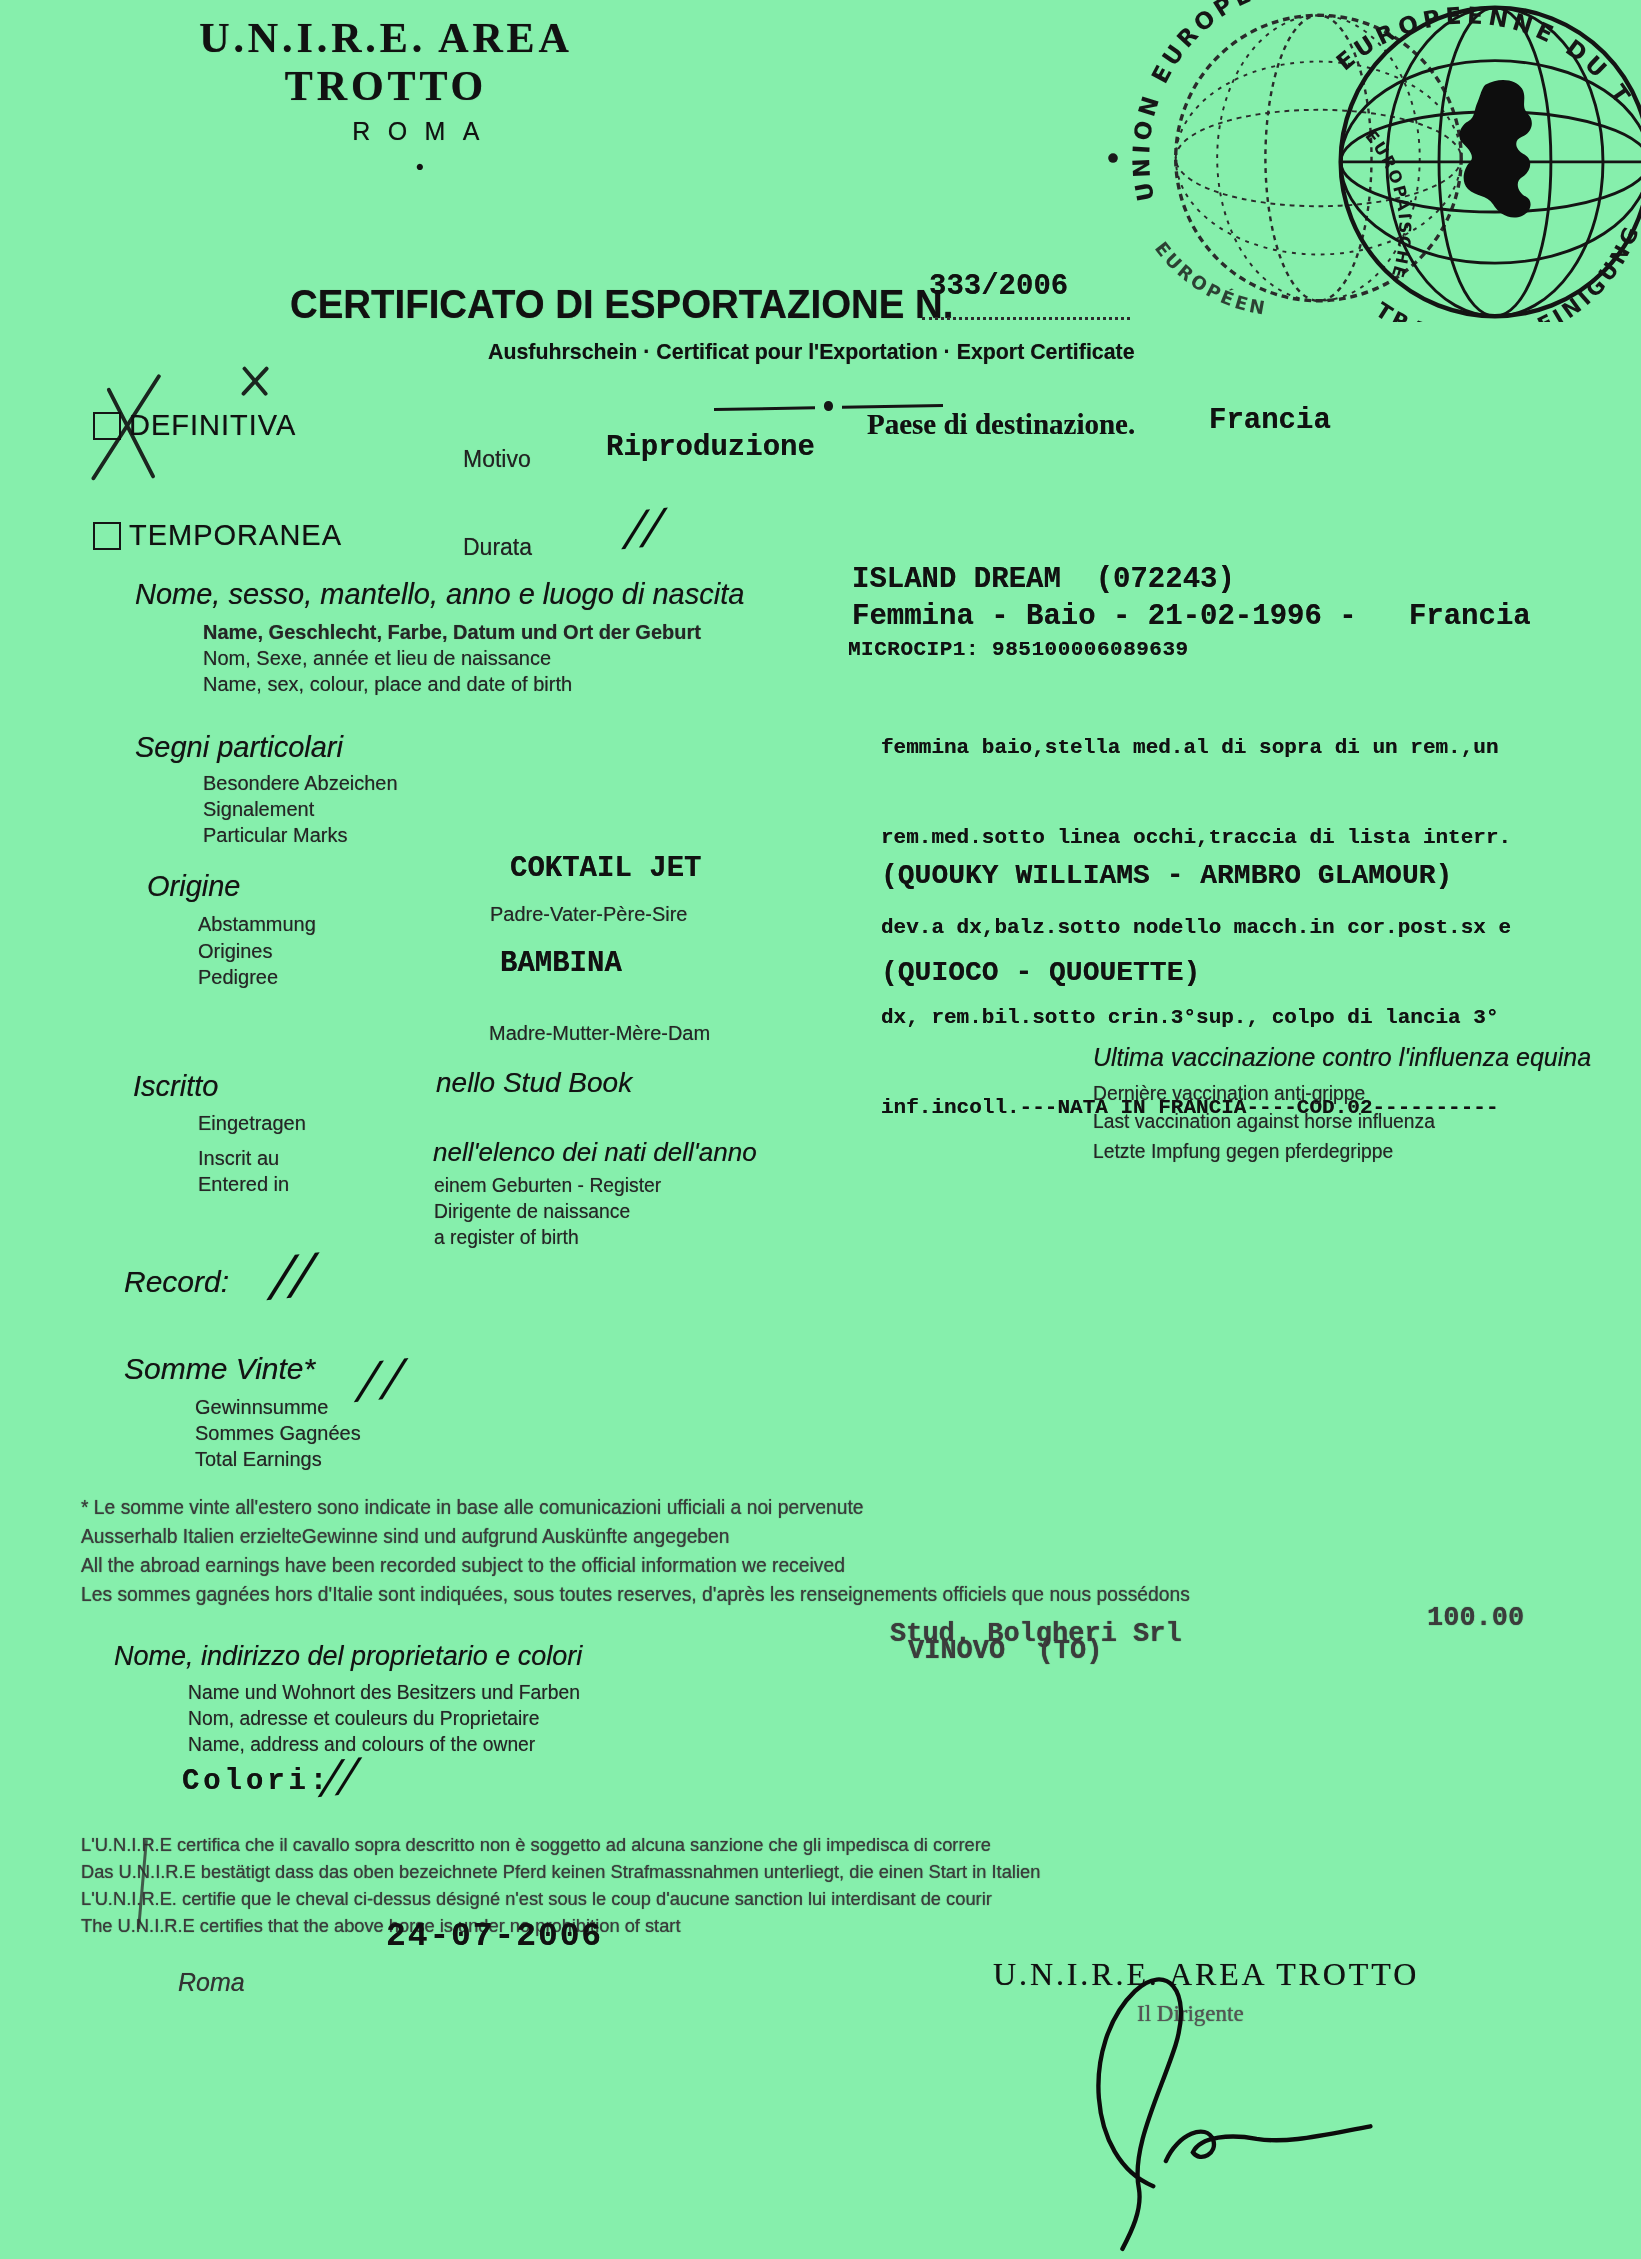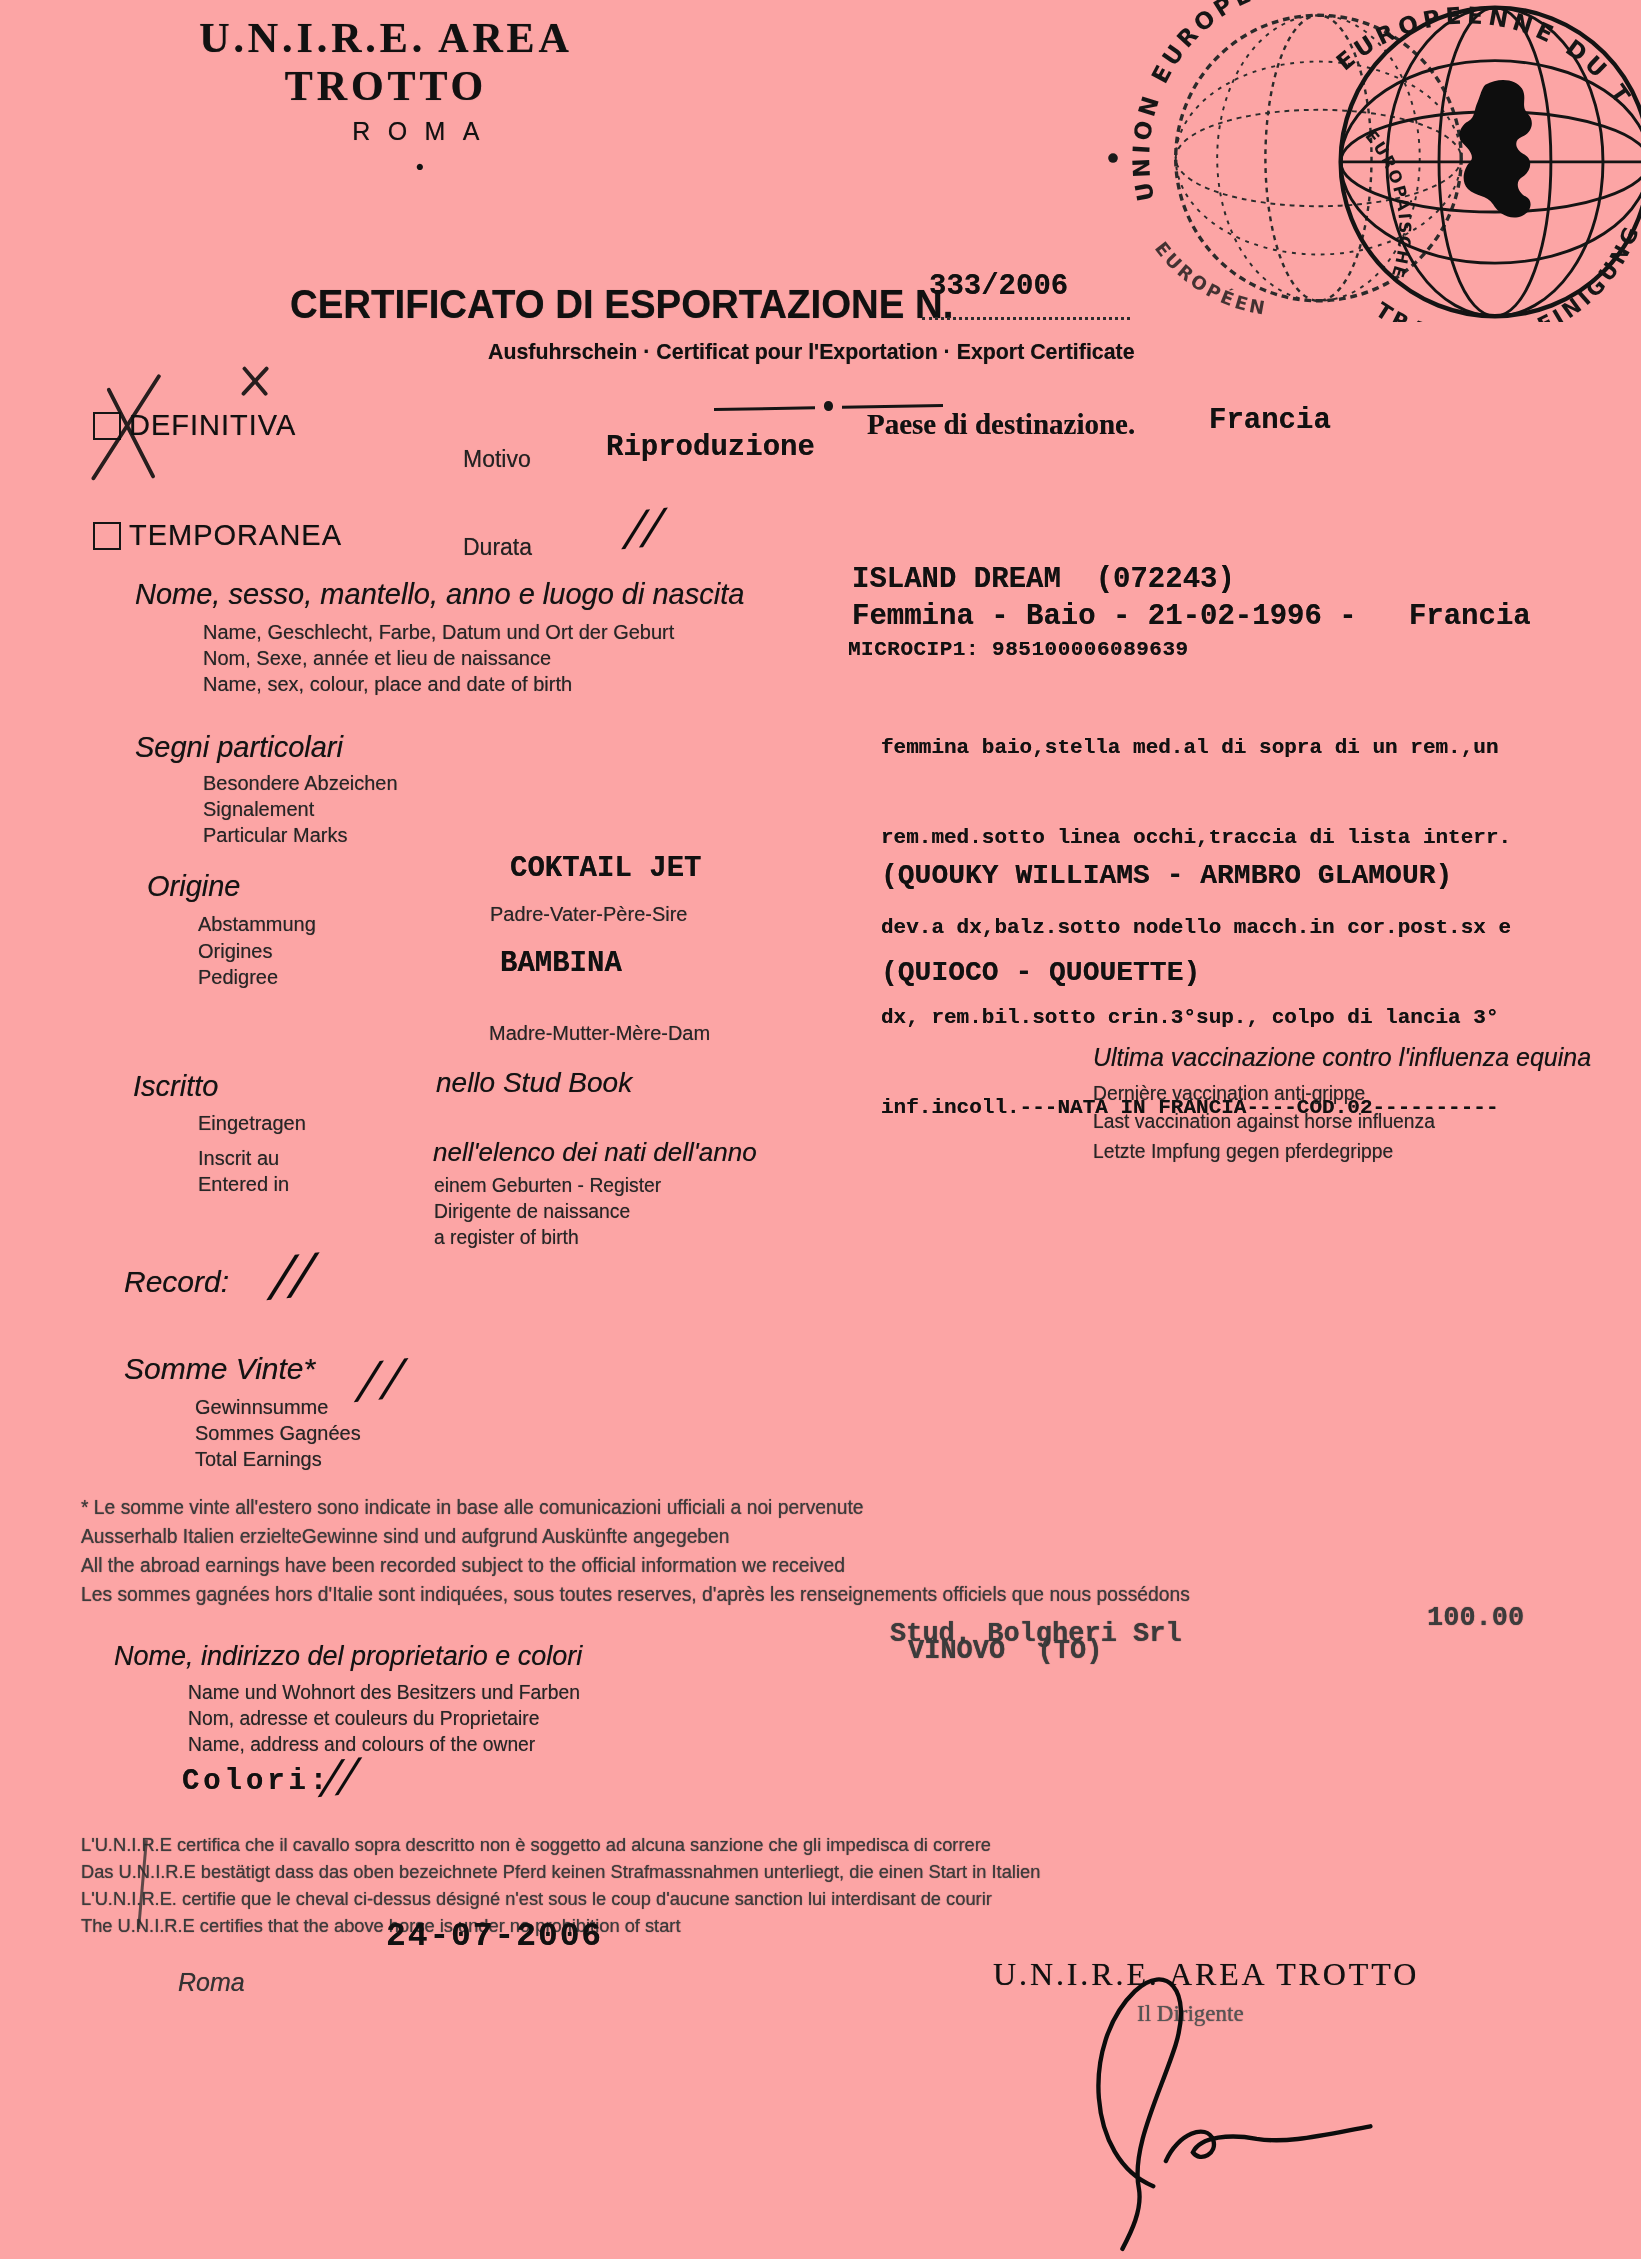--- a/index.html
+++ b/index.html
@@ -1,18 +1,18 @@
 <!DOCTYPE html>
 <html><head>
 <meta charset="utf-8">
 <style>
   html,body{margin:0;padding:0;background:#e8e8e6;}
   .page{
     position:relative;width:1641px;height:2259px;margin:0 auto;
-    background:#fca5a5;overflow:hidden;color:#111;
+    background:#86efac;overflow:hidden;color:#111;
     font-family:"Liberation Sans",sans-serif;
   }
   .abs{position:absolute;}
   .serif{font-family:"Liberation Serif",serif;}
   .sans{font-family:"Liberation Sans",sans-serif;}
   .mono{font-family:"Liberation Mono","DejaVu Sans Mono",monospace;font-weight:bold;white-space:pre;text-shadow:0 0 0.6px rgba(0,0,0,.6);}
   .seclabel{font-family:"Liberation Sans",sans-serif;font-style:italic;font-size:29px;color:#131313;text-shadow:0 0 0.7px rgba(0,0,0,.5);}
   .sublabel{font-family:"Liberation Sans",sans-serif;font-size:20px;line-height:26px;color:#262626;text-shadow:0 0 0.8px rgba(0,0,0,.45);}
   .scan-blur{text-shadow:0 0 1.1px rgba(0,0,0,.65);color:#3c3c3c;}
   .hand{font-family:"DejaVu Sans",sans-serif;font-style:italic;transform:skewX(-14deg) rotate(-6deg);color:#0d0d0d;letter-spacing:1.9px;}
@@ -96,21 +96,21 @@
 
   <div class="abs sans" style="left:463px;top:446px;font-size:23px;color:#222;text-shadow:0 0 0.7px rgba(0,0,0,.5);">Motivo</div>
   <div class="abs mono" style="left:606px;top:431px;font-size:29px;">Riproduzione</div>
   <div class="abs sans" style="left:463px;top:534px;font-size:23px;color:#222;text-shadow:0 0 0.7px rgba(0,0,0,.5);">Durata</div>
   <div class="abs hand" style="left:628px;top:500px;font-size:46px;">//</div>
 
   <div class="abs serif" style="left:867px;top:408px;font-size:29px;font-weight:bold;text-shadow:0 0 0.6px rgba(0,0,0,.5);">Paese di destinazione.</div>
   <div class="abs mono" style="left:1209px;top:404px;font-size:29px;">Francia</div>
 
   <div class="abs seclabel" style="left:135px;top:578px;">Nome, sesso, mantello, anno e luogo di nascita</div>
-  <div class="abs sublabel" style="left:203px;top:619px;">Name, Geschlecht, Farbe, Datum und Ort der Geburt</div>
+  <div class="abs sublabel" style="left:203px;top:619px;font-weight:bold;">Name, Geschlecht, Farbe, Datum und Ort der Geburt</div>
   <div class="abs sublabel" style="left:203px;top:645px;">Nom, Sexe, année et lieu de naissance</div>
   <div class="abs sublabel" style="left:203px;top:671px;">Name, sex, colour, place and date of birth</div>
 
   <div class="abs mono" style="left:852px;top:563px;font-size:29px;">ISLAND DREAM  (072243)</div>
   <div class="abs mono" style="left:852px;top:600px;font-size:29px;">Femmina - Baio - 21-02-1996 -   Francia</div>
   <div class="abs mono" style="left:848px;top:638px;font-size:21px;letter-spacing:0.5px;">MICROCIP1: 985100006089639</div>
   <div class="abs mono" style="left:881px;top:673px;font-size:21px;line-height:30px;">
     <div>femmina baio,stella med.al di sopra di un rem.,un</div>
     <div>rem.med.sotto linea occhi,traccia di lista interr.</div>
     <div>dev.a dx,balz.sotto nodello macch.in cor.post.sx e</div>

